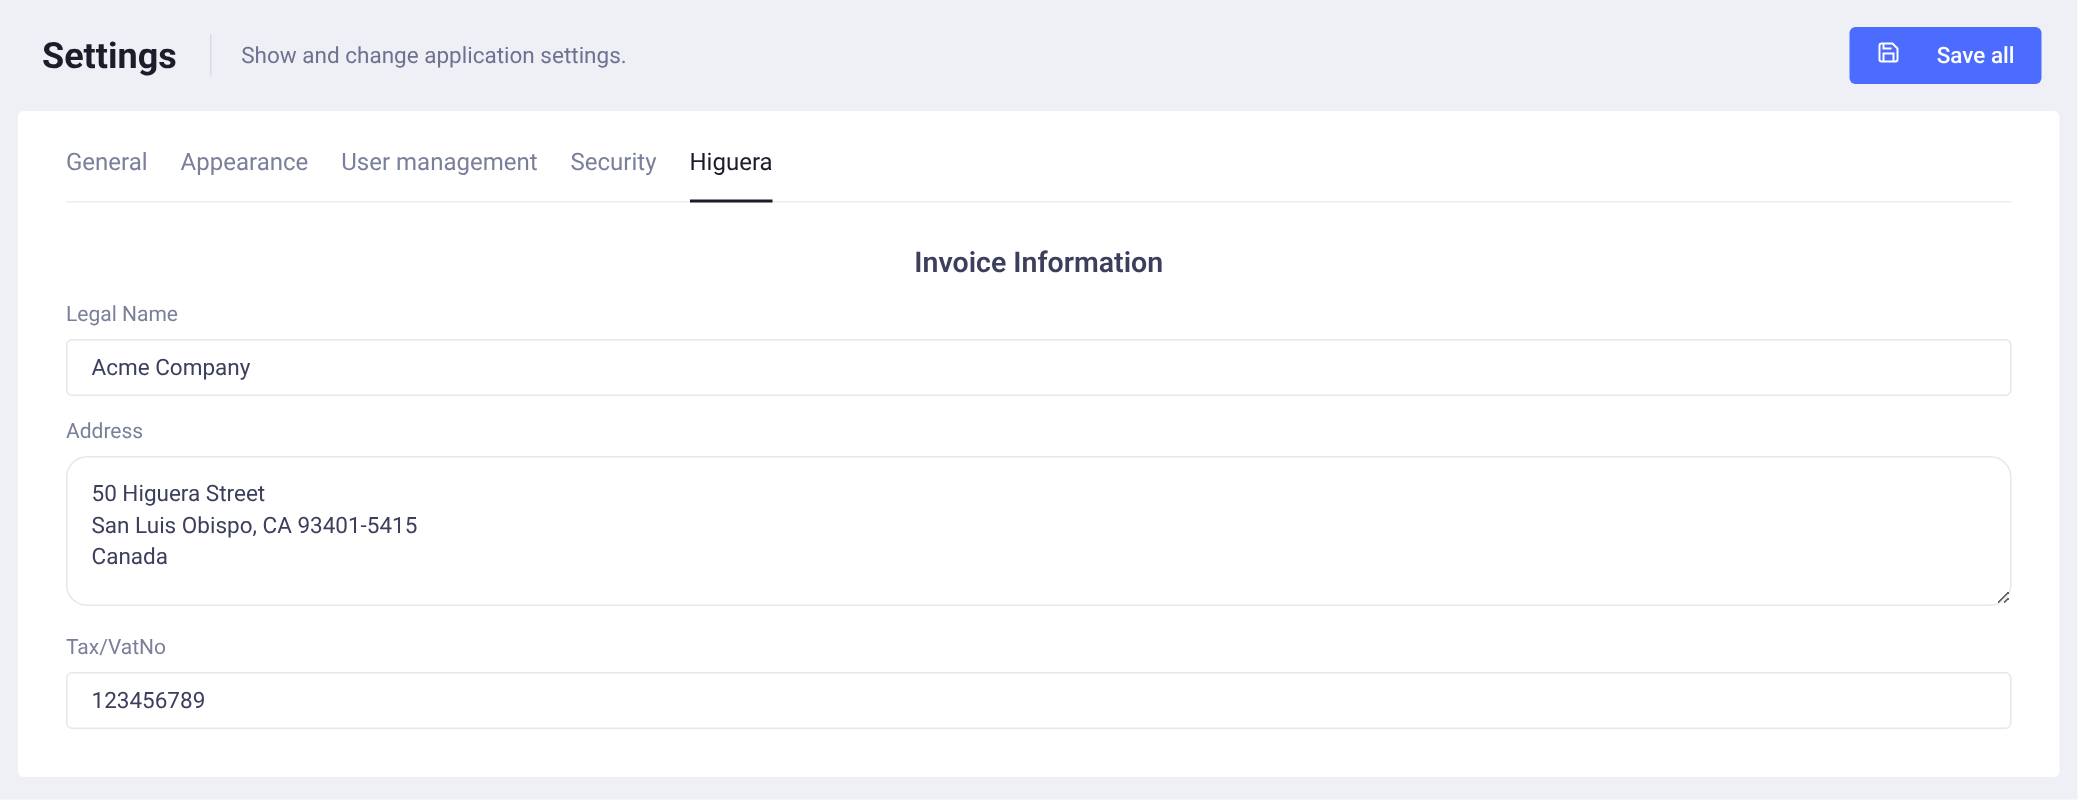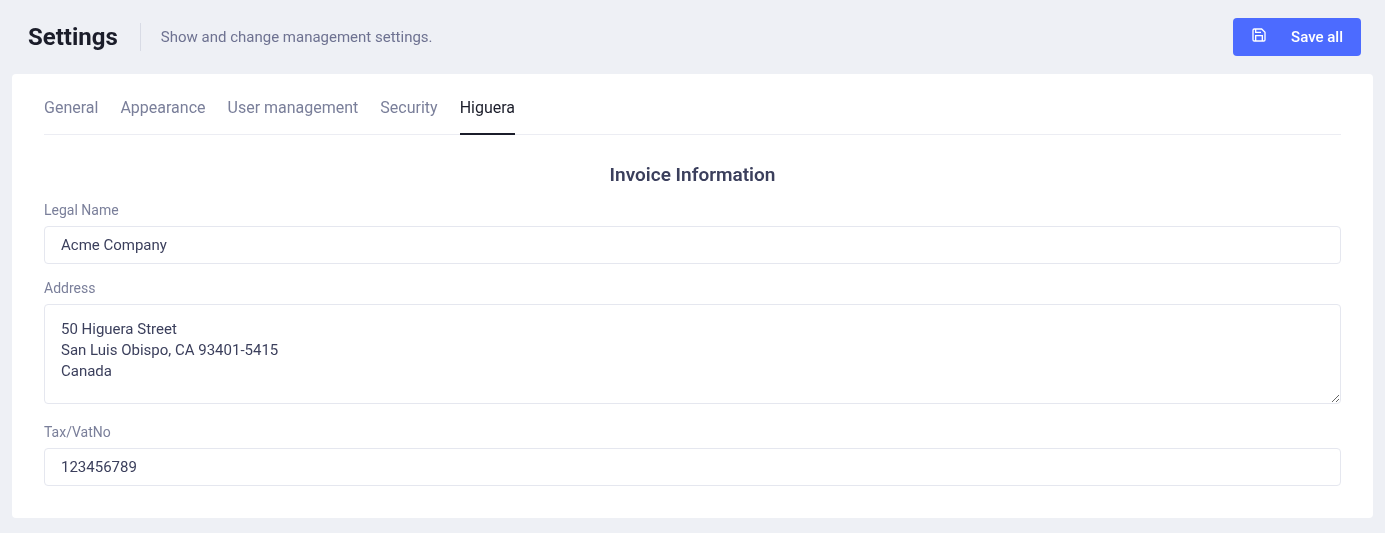--- a/index.html
+++ b/index.html
@@ -109,36 +109,36 @@
       border-radius: 4px;
       background-color: #ffffff;
       font-family: inherit;
     }
     .form-textarea {
       width: 100%;
       padding: 14px 16px;
       font-size: 15px;
       color: #3b3f5c;
       border: 1px solid #e5e7ef;
-      border-radius: 4px;
+      border-radius: 14px;
       background-color: #ffffff;
       resize: vertical;
       min-height: 100px;
       font-family: inherit;
       line-height: 1.4;
     }
   </style>
 </head>
 <body>
 
 <div class="page-header">
   <div class="header-left">
     <h1 class="page-title">Settings</h1>
     <div class="header-divider"></div>
-    <div class="page-subtitle">Show and change management settings.</div>
+    <div class="page-subtitle">Show and change application settings.</div>
   </div>
   <button class="save-button">
     <span>
       <svg viewBox="0 0 24 24">
         <path d="M19 21H5a2 2 0 0 1-2-2V5a2 2 0 0 1 2-2h11l5 5v11a2 2 0 0 1-2 2z"></path>
         <polyline points="17 21 17 13 7 13 7 21"></polyline>
         <polyline points="7 3 7 8 15 8"></polyline>
       </svg>
     </span>
     <span>Save all</span>

